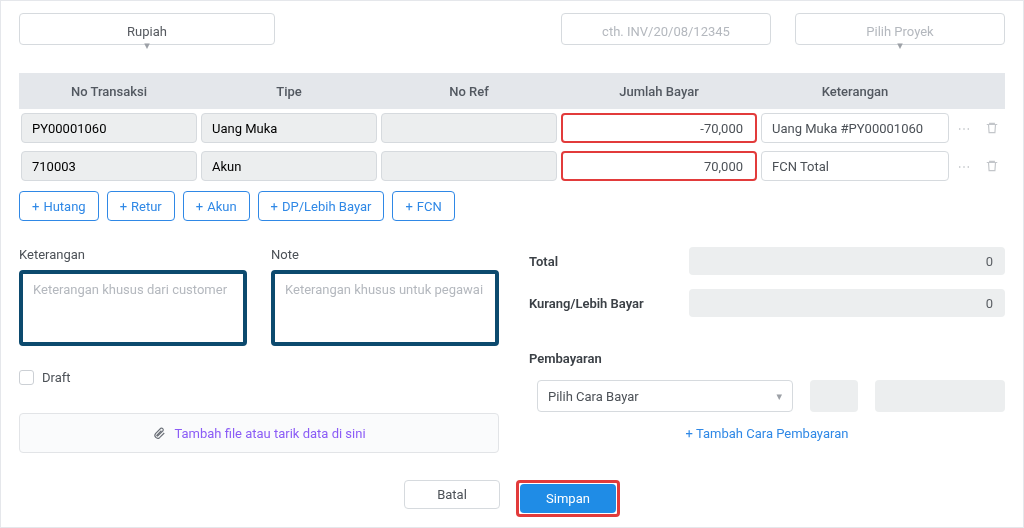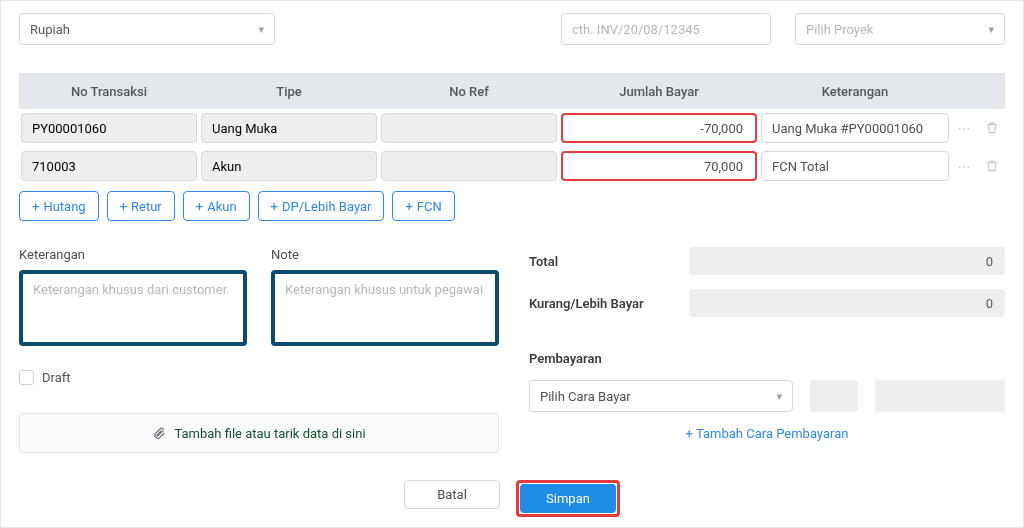--- a/index.html
+++ b/index.html
@@ -23,20 +23,21 @@
     width: 100%;
     height: 32px;
     border: 1px solid #d6dade;
     border-radius: 4px;
     padding: 10px 10px;
     display: flex;
     align-items: center;
     justify-content: space-between;
     color: #55595f;
     background: #fff;
+    flex-direction: column;
   }
   .placeholder { color: #b4b8be; }
   .chev { color:#9ca0a6; font-size:11px;}
   .top-middle { flex: 0 0 210px; margin-left: auto;}
   .top-right { flex: 0 0 210px; }
   .top-filler{flex:1;}
   .grid {
     width: 100%;
     border-collapse: separate;
     border-spacing: 0;
@@ -78,31 +79,31 @@
   .ket-label { color:#4c5157; font-size:13px;}
   .textarea {
     border:4px solid #0c4a6e; border-radius:4px; height:76px;
     padding:8px 10px; color:#b4b8be; font-size:13px;
   }
   .draft-row { display:flex; align-items:center; gap:8px; color:#4c5157;}
   .checkbox { width:15px; height:15px; border:1px solid #ccd0d5; border-radius:3px; }
   .upload-zone {
     border:1px solid #e2e4e7; background:#fafbfc; border-radius:4px;
     height:40px; display:flex; align-items:center; justify-content:center;
-    gap:8px; color:#14532d; margin-top:4px;
+    gap:8px; color:#8b5cf6; margin-top:4px;
   }
   .lower-right { flex:1; display:flex; flex-direction:column; gap:14px;}
   .sum-row { display:flex; align-items:center; }
   .sum-label { flex:0 0 160px; font-weight:600; color:#3b4046;}
   .sum-val {
     flex:1; background:#eceeef; height:28px; border-radius:4px;
     display:flex; align-items:center; justify-content:flex-end; padding:0 12px; color:#5a5e63;
   }
   .pay-label { font-weight:600; color:#3b4046; margin-top:20px;}
-  .pay-row { display:flex; gap:17px;}
+  .pay-row { display:flex; gap:17px;margin-left:8px;}
   .pay-select {
     flex:1; height:32px; border:1px solid #d6dade; border-radius:4px;
     display:flex; align-items:center; justify-content:space-between; padding:0 10px;
     color:#4c5157;
   }
   .pay-box {
     width:48px; height:32px; background:#eceeef; border-radius:4px;
   }
   .pay-box.wide{width:130px;}
   .add-pay { text-align:center; }

